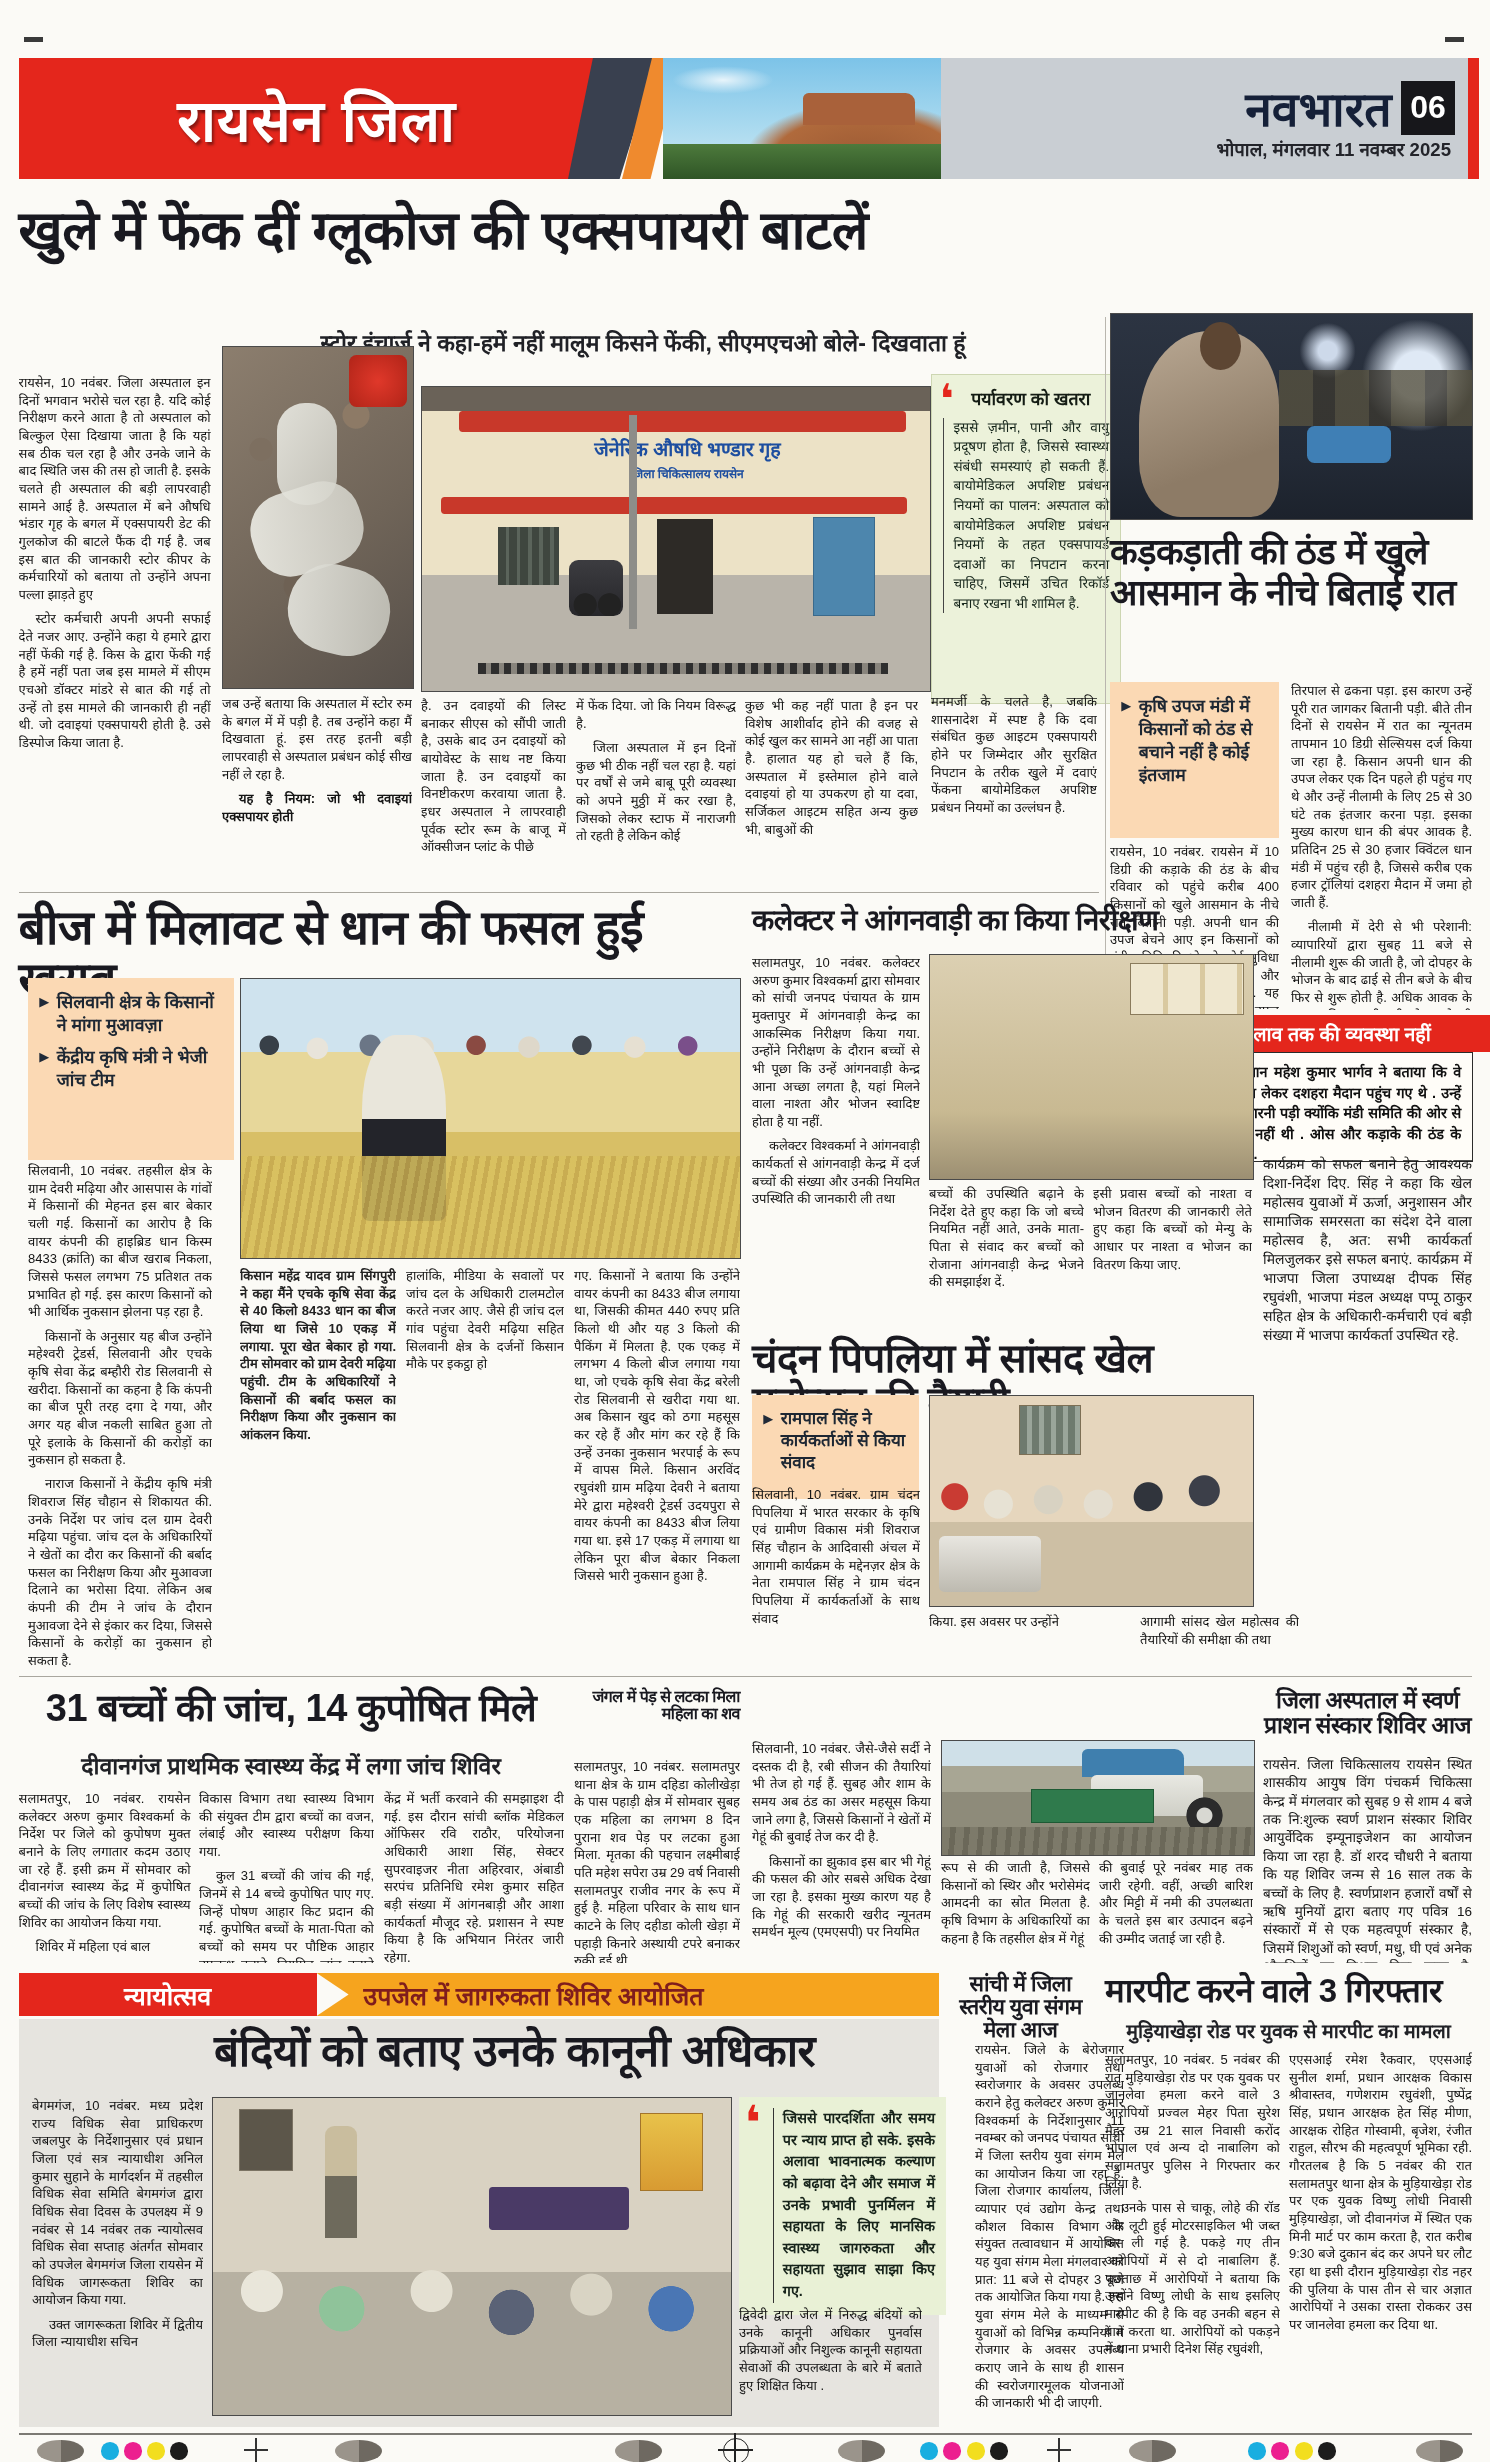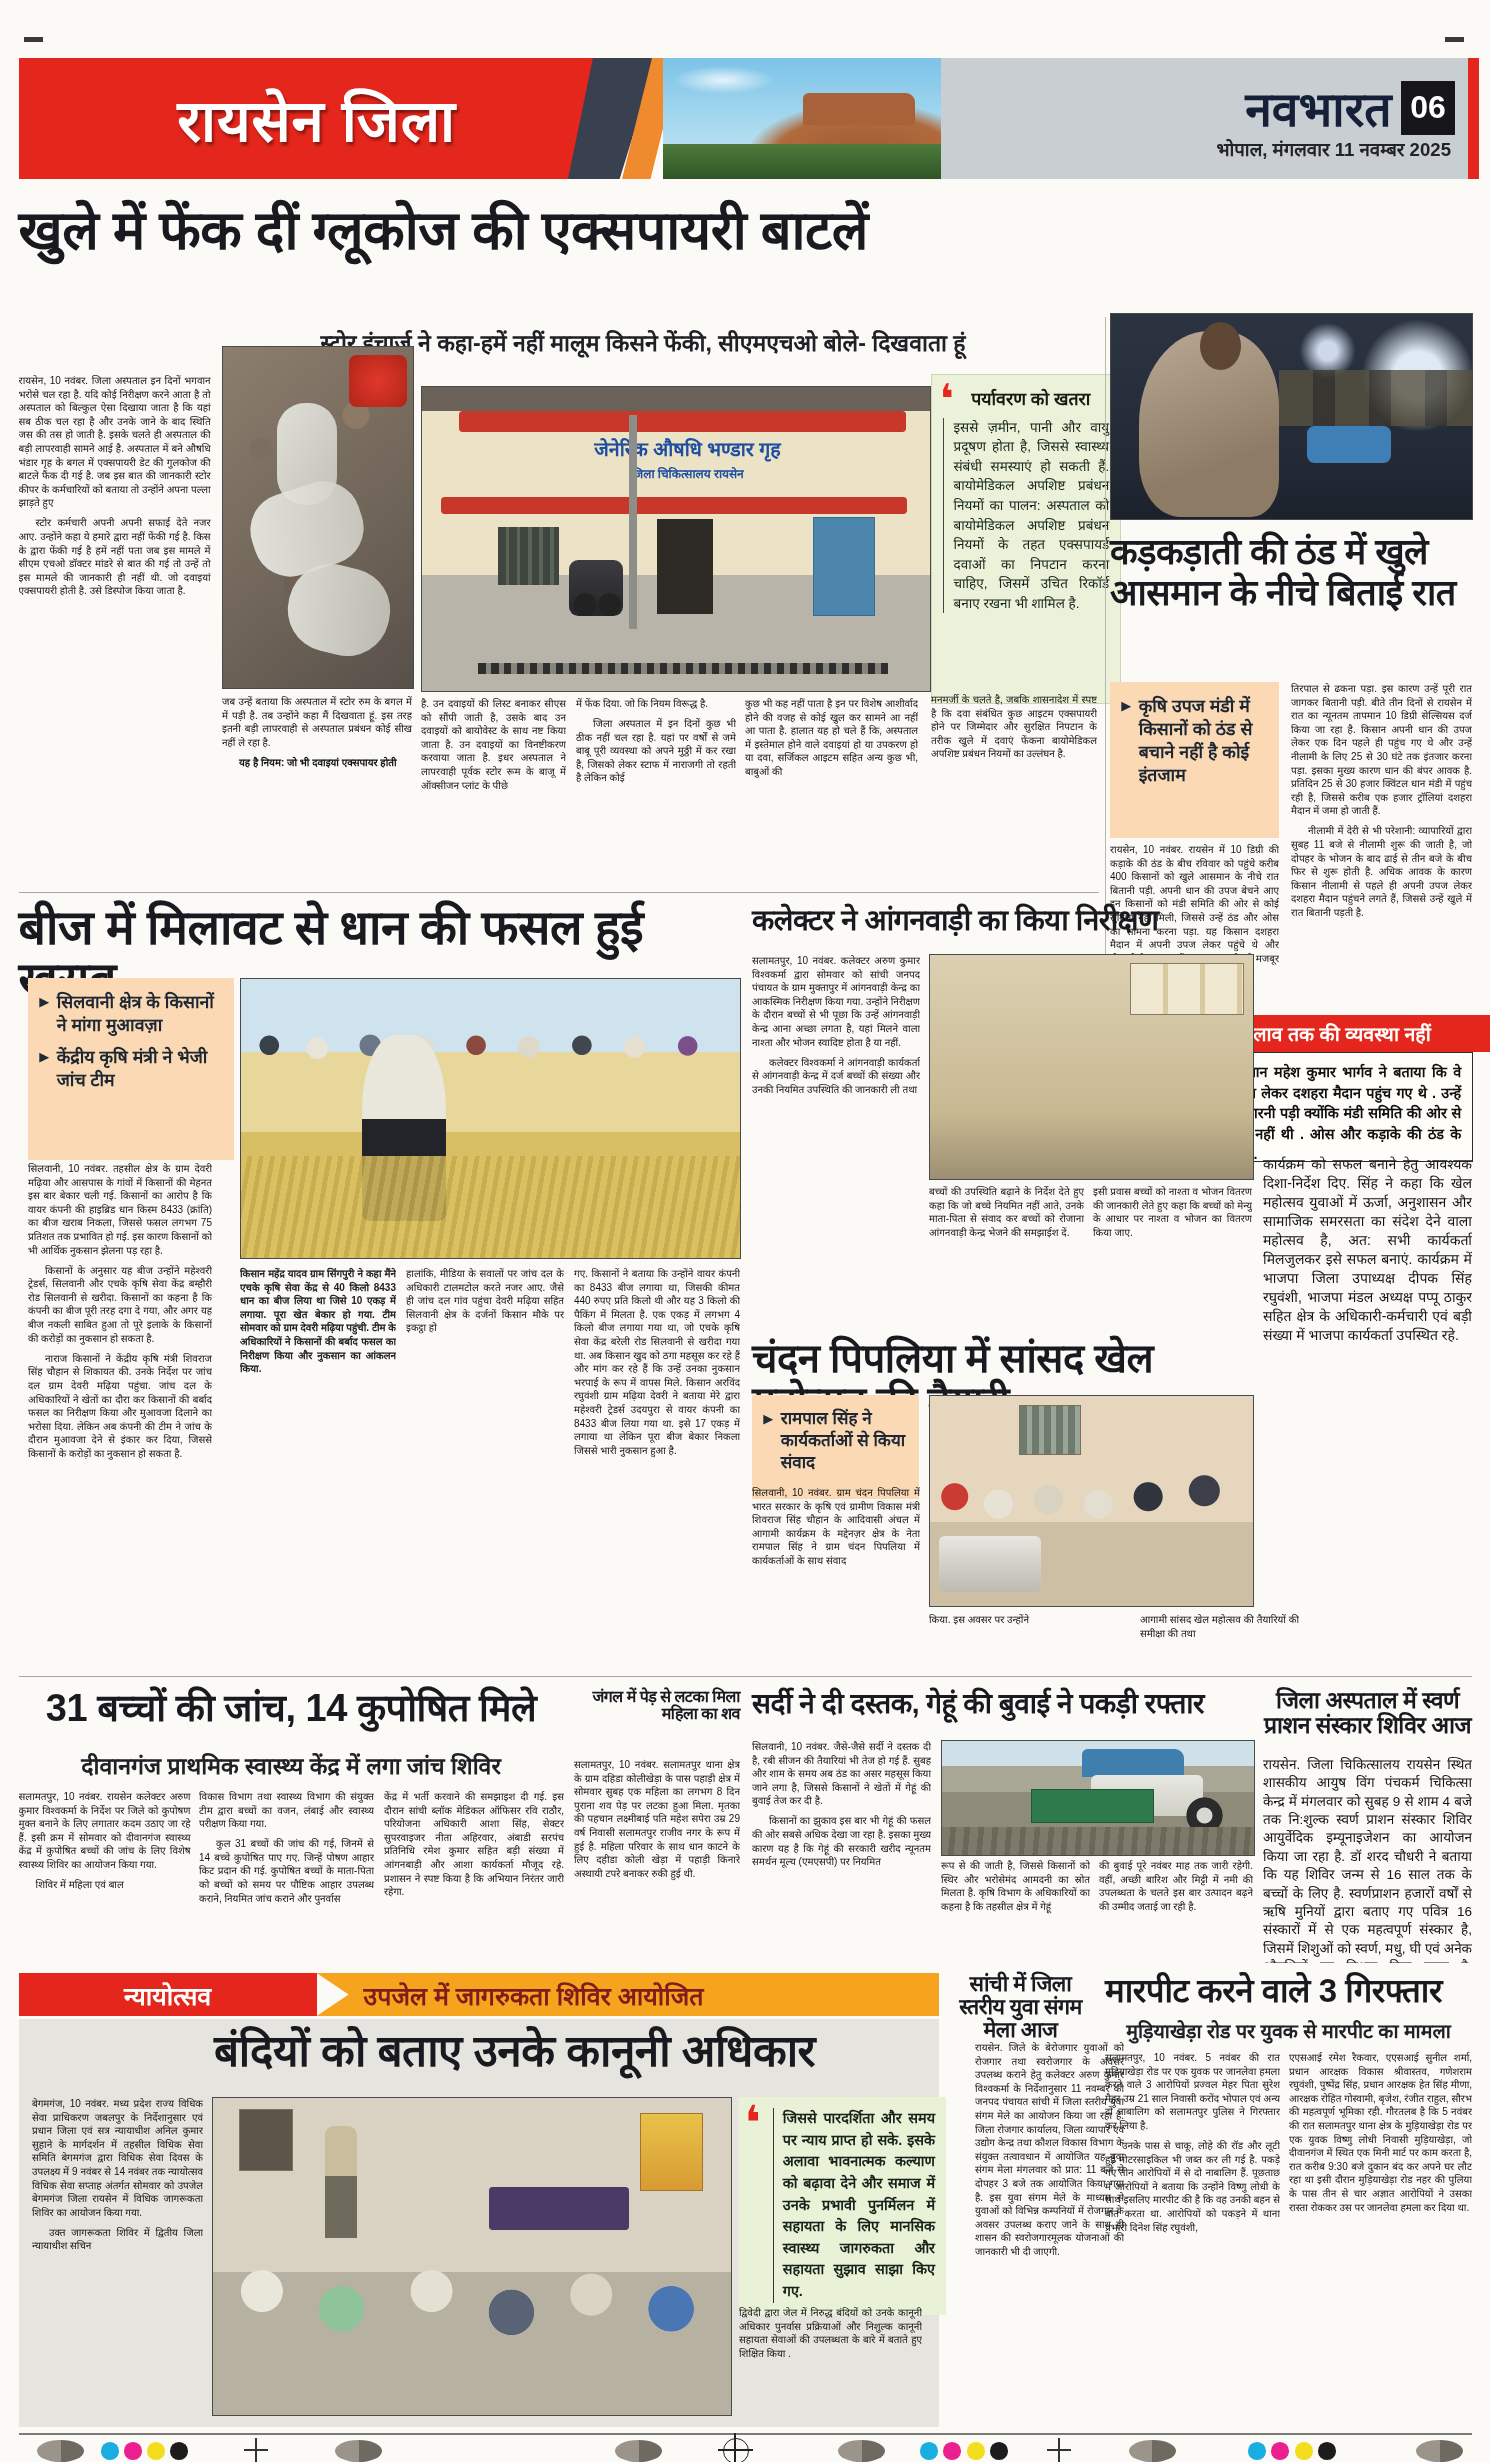--- a/index.html
+++ b/index.html
@@ -19,21 +19,21 @@
   #hdr-grey{left:941px;top:58px;width:538px;height:121px;background:#c9ced3;}
   #hdr-redbar{left:1468px;top:58px;width:11.2px;height:121px;background:#e4261c;}
   .brand-row{position:absolute;right:24px;top:17px;display:flex;align-items:center;gap:9.3px;}
   .brand{font-size:48px;font-weight:bold;color:#152038;letter-spacing:0;}
   .pageno{width:54px;height:54px;background:#17171b;color:#fff;font-size:32px;font-weight:bold;
           display:flex;align-items:center;justify-content:center;}
   .dateline{position:absolute;right:28px;top:78px;font-size:18.6px;font-weight:bold;color:#23242a;}
   
   .hl{position:absolute;font-weight:bold;color:#191920;line-height:1.08;letter-spacing:-0.5px;}
   .sub{position:absolute;font-weight:bold;color:#202126;text-align:center;}
-  .col{position:absolute;text-align:justify;font-size:10px;line-height:1.36;color:#141414;overflow:hidden;}
+  .col{position:absolute;text-align:justify;font-size:13px;line-height:1.36;color:#141414;overflow:hidden;}
   .col p{margin:0 0 6.5px 0;}
   .col p + p{text-indent:17px;}
   .photo{position:absolute;overflow:hidden;border:0.9px solid #4a4a4a;}
   .shape{position:absolute;}
   .vr{position:absolute;width:0.9px;background:#b9b6ae;}
   .hr{position:absolute;height:0.9px;background:#a9a69e;}
   
   .peachbox{position:absolute;background:#fbd9b4;padding:13px 11.2px;color:#1d2733;font-weight:bold;
             font-size:17.7px;line-height:1.3;}
   .peachbox .b{display:flex;gap:7.5px;margin-bottom:9.3px;}
@@ -293,21 +293,20 @@
   </div>
   <div class="col" style="left:384px;top:1790px;width:180px;height:173px;">
     <p>केंद्र में भर्ती करवाने की समझाइश दी गई. इस दौरान सांची ब्लॉक मेडिकल ऑफिसर रवि राठौर, परियोजना अधिकारी आशा सिंह, सेक्टर सुपरवाइजर नीता अहिरवार, अंबाडी सरपंच प्रतिनिधि रमेश कुमार सहित बड़ी संख्या में आंगनबाड़ी और आशा कार्यकर्ता मौजूद रहे. प्रशासन ने स्पष्ट किया है कि अभियान निरंतर जारी रहेगा.</p>
   </div>
 
   <div class="hl" style="left:574px;top:1688px;width:166px;font-size:16px;text-align:right;">जंगल में पेड़ से लटका मिला महिला का शव</div>
   <div class="col" style="left:574px;top:1758px;width:166px;height:205px;">
     <p>सलामतपुर, 10 नवंबर. सलामतपुर थाना क्षेत्र के ग्राम दहिडा कोलीखेड़ा के पास पहाड़ी क्षेत्र में सोमवार सुबह एक महिला का लगभग 8 दिन पुराना शव पेड़ पर लटका हुआ मिला. मृतका की पहचान लक्ष्मीबाई पति महेश सपेरा उम्र 29 वर्ष निवासी सलामतपुर राजीव नगर के रूप में हुई है. महिला परिवार के साथ धान काटने के लिए दहीडा कोली खेड़ा में पहाड़ी किनारे अस्थायी टपरे बनाकर रुकी हुई थी.</p>
   </div>
 
-  <div class="hl" style="left:752px;top:1689px;width:500px;font-size:28px;">सर्दी ने दी दस्तक, गेहूं की बुवाई ने पकड़ी रफ्तार</div>
   <div class="col" style="left:752px;top:1740px;width:179px;height:224px;">
     <p>सिलवानी, 10 नवंबर. जैसे-जैसे सर्दी ने दस्तक दी है, रबी सीजन की तैयारियां भी तेज हो गई हैं. सुबह और शाम के समय अब ठंड का असर महसूस किया जाने लगा है, जिससे किसानों ने खेतों में गेहूं की बुवाई तेज कर दी है.</p>
     <p>किसानों का झुकाव इस बार भी गेहूं की फसल की ओर सबसे अधिक देखा जा रहा है. इसका मुख्य कारण यह है कि गेहूं की सरकारी खरीद न्यूनतम समर्थन मूल्य (एमएसपी) पर नियमित</p>
   </div>
   <div class="photo" style="left:941px;top:1740px;width:312px;height:114px;background:linear-gradient(#cfe0e8 0 22%,#a8a694 22% 45%,#8e8b7a 45%);">
     <div class="shape" style="left:140px;top:7.5px;width:102px;height:28px;background:#3f7fae;border-radius:5.6px 9.3px 0 0;"></div>
     <div class="shape" style="left:149px;top:34px;width:112px;height:41px;background:linear-gradient(#e8e8e2,#cfcfc6);border-radius:5.6px;"></div>
     <div class="shape" style="left:89px;top:48px;width:121px;height:32px;background:#2f7a4c;border:0.9px solid #1d5a34;"></div>
     <div class="shape" style="left:244px;top:56px;width:37px;height:37px;background:radial-gradient(circle,#d8d8d2 0 7.5px,#2b2b2b 8.4px 17.7px,transparent 18.6px);border-radius:50%;"></div>
     <div class="shape" style="left:0;top:86px;width:312px;height:28px;background:repeating-linear-gradient(95deg,#7d7a6a 0 8.4px,#6b6859 8.4px 14px);"></div>

